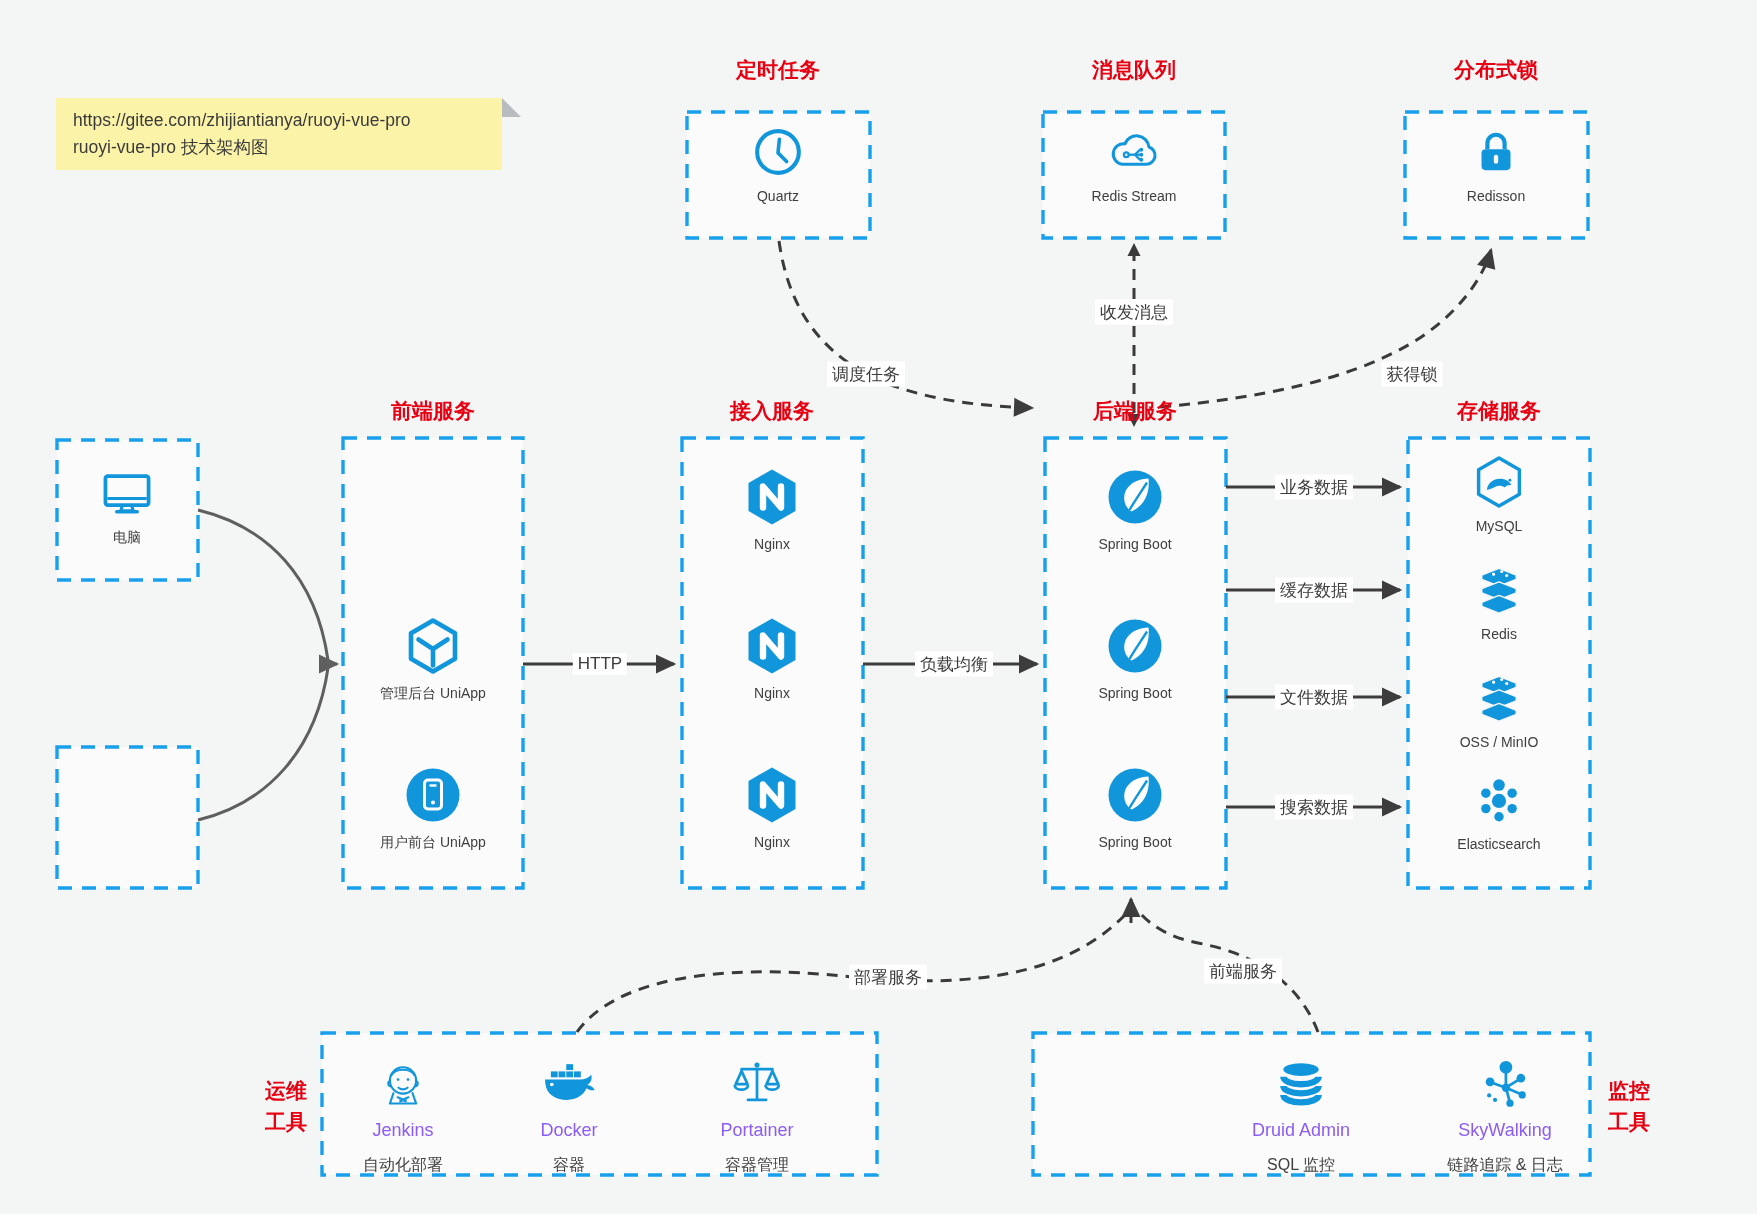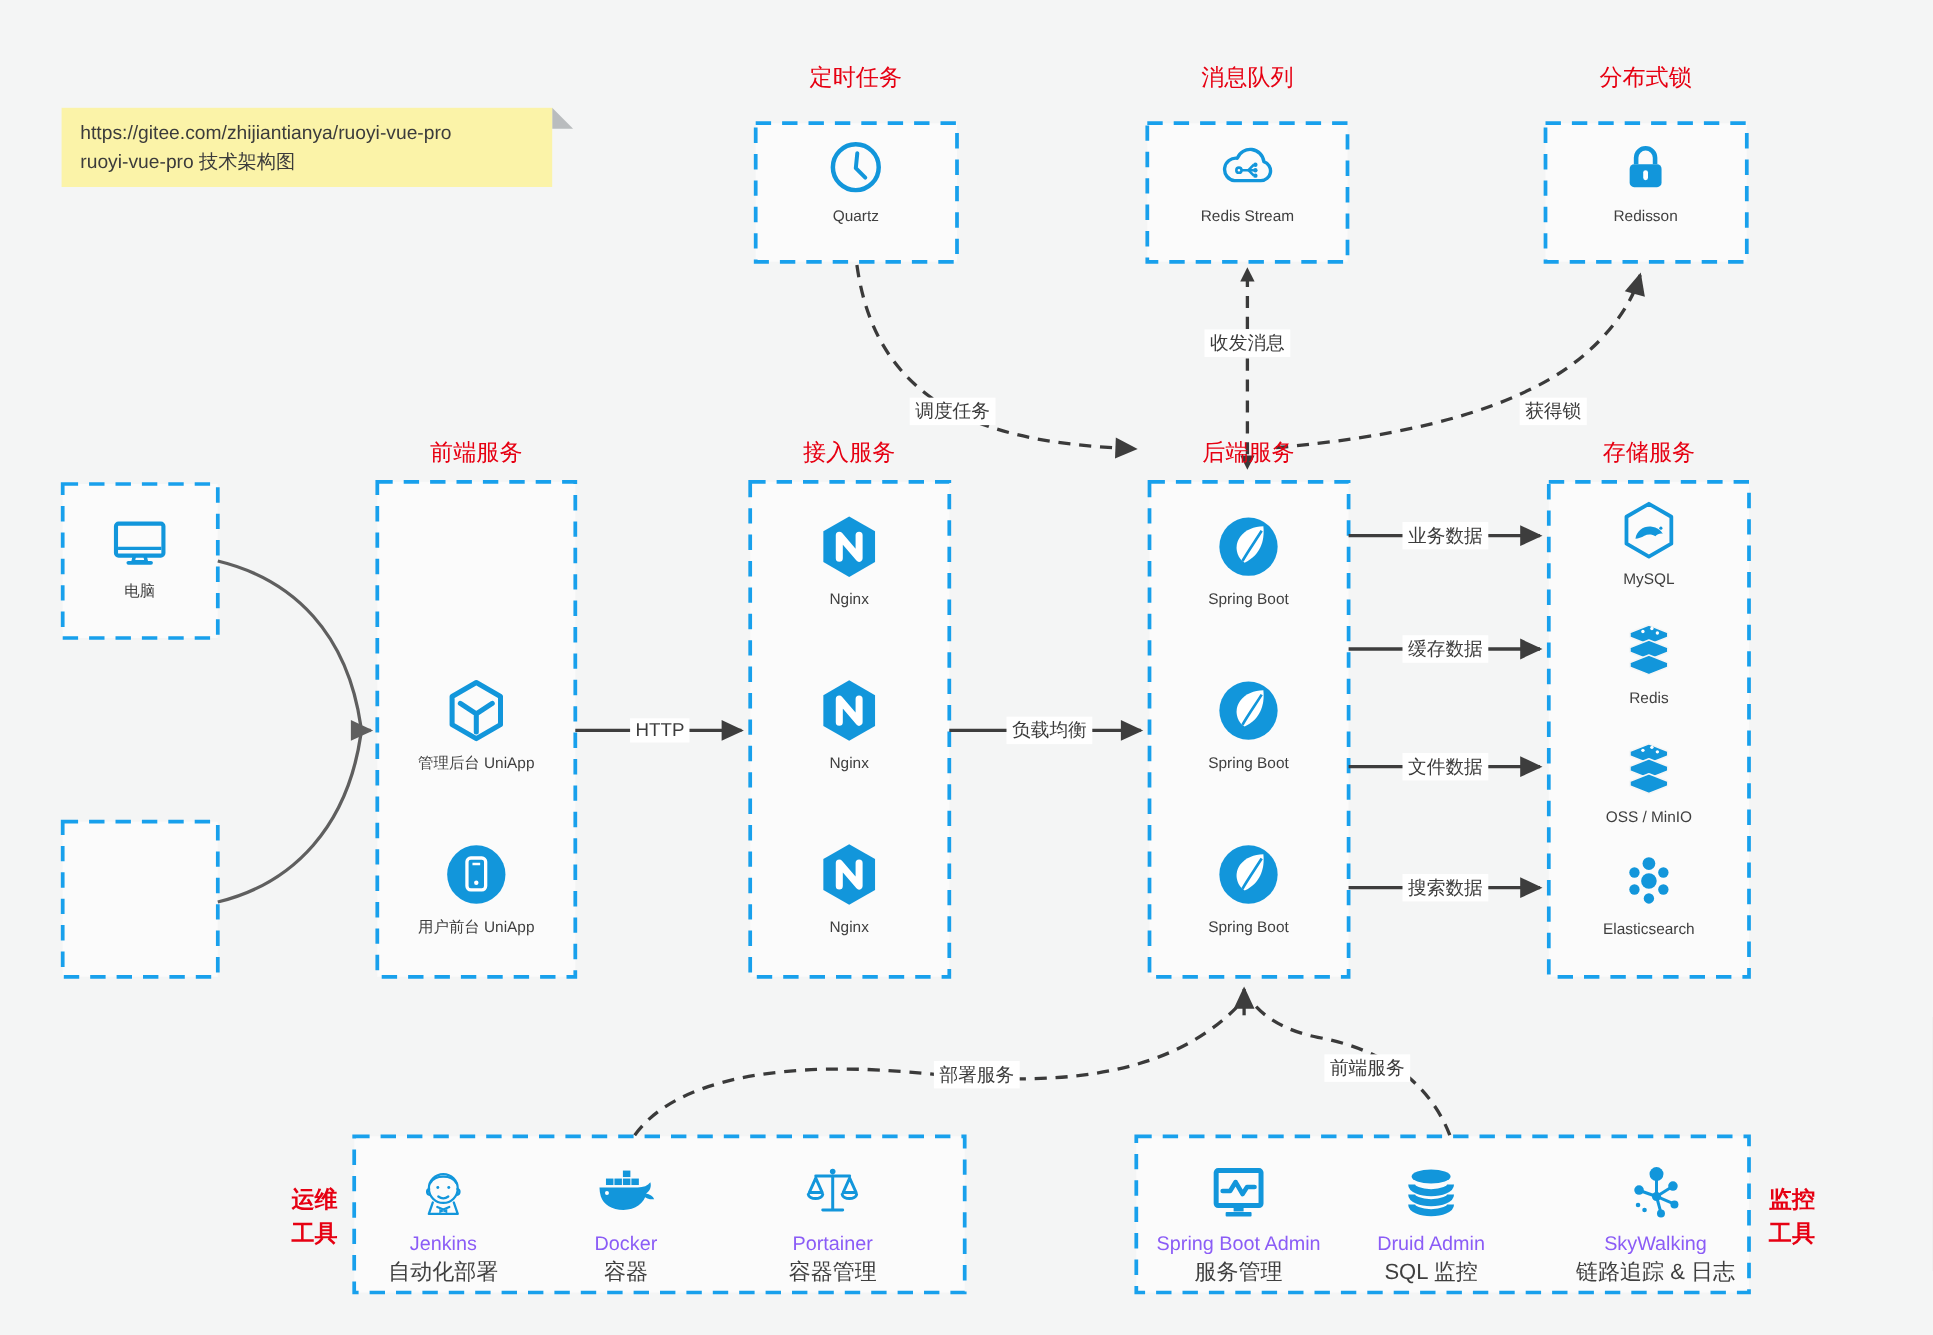--- a/index.html
+++ b/index.html
@@ -1,29 +1,29 @@
 <!DOCTYPE html>
 <html><head>
 <meta charset="utf-8">
 <style>
   html,body{margin:0;padding:0;background:#e9eaea;}
   .canvas{position:relative;width:1757px;height:1214px;background:#f4f5f5;overflow:hidden;
           font-family:"Liberation Sans","DejaVu Sans",sans-serif;color:#3f3f3f;}
   .layer{position:absolute;left:0;top:0;}
   .dbox{fill:#fbfbfb;stroke:#18a0ec;stroke-width:3.4;stroke-dasharray:14 10;}
-  .gtitle{position:absolute;transform:translate(-50%,-50%);font-size:21px;font-weight:400;
+  .gtitle{position:absolute;transform:translate(-50%,-50%);font-size:21px;font-weight:700;
           color:#e60012;white-space:nowrap;}
   .stitle{position:absolute;transform:translate(-50%,-50%);font-size:21px;font-weight:700;
           color:#e60012;line-height:31px;text-align:center;white-space:nowrap;}
   .node{position:absolute;transform:translateX(-50%);width:200px;display:flex;
         flex-direction:column;align-items:center;}
   .ic64{width:64px;height:64px;} .ic60{width:60px;height:60px;} .ic58{width:58px;height:58px;}
   .nlabel{margin-top:7px;font-size:14px;color:#3f3f3f;white-space:nowrap;text-align:center;}
   .nname{margin-top:6px;font-size:18px;color:#8b5cf6;white-space:nowrap;text-align:center;}
-  .ndesc{margin-top:2px;font-size:20px;color:#3f3f3f;white-space:nowrap;text-align:center;}
+  .ndesc{margin-top:14px;font-size:16px;color:#3f3f3f;white-space:nowrap;text-align:center;}
   .elabel{position:absolute;transform:translate(-50%,-50%);background:#ffffff;padding:1px 5px;
           font-size:17px;color:#3c3c3c;white-space:nowrap;}
   .note{position:absolute;left:56px;top:98px;width:446px;height:72px;background:#fbf3a8;
         font-size:17.5px;line-height:27px;color:#3b3b3b;padding:9px 0 0 17px;box-sizing:border-box;}
 </style>
 </head>
 <body>
 
 <div class="canvas">
 
@@ -383,27 +383,20 @@
   <div class="ndesc">容器</div>
 </div>
 <div class="node" style="left:757px;top:1056px">
   <svg class="ic58">
         <use href="#sym-portainer"></use>
       </svg>
   <div class="nname">Portainer</div>
   <div class="ndesc">容器管理</div>
 </div>
 
-<div class="node" style="left:1126px;top:1056px">
-  <svg class="ic58">
-        <use href="#sym-sba"></use>
-      </svg>
-  <div class="nname">Spring Boot Admin</div>
-  <div class="ndesc">服务管理</div>
-</div>
 <div class="node" style="left:1301px;top:1056px">
   <svg class="ic58">
         <use href="#sym-druid"></use>
       </svg>
   <div class="nname">Druid Admin</div>
   <div class="ndesc">SQL 监控</div>
 </div>
 <div class="node" style="left:1505px;top:1056px">
   <svg class="ic58">
         <use href="#sym-skywalking"></use>

